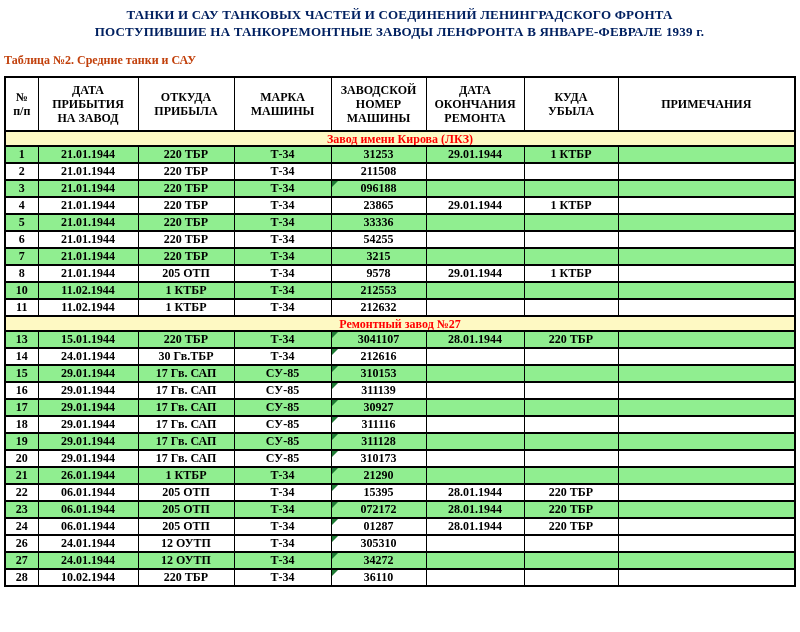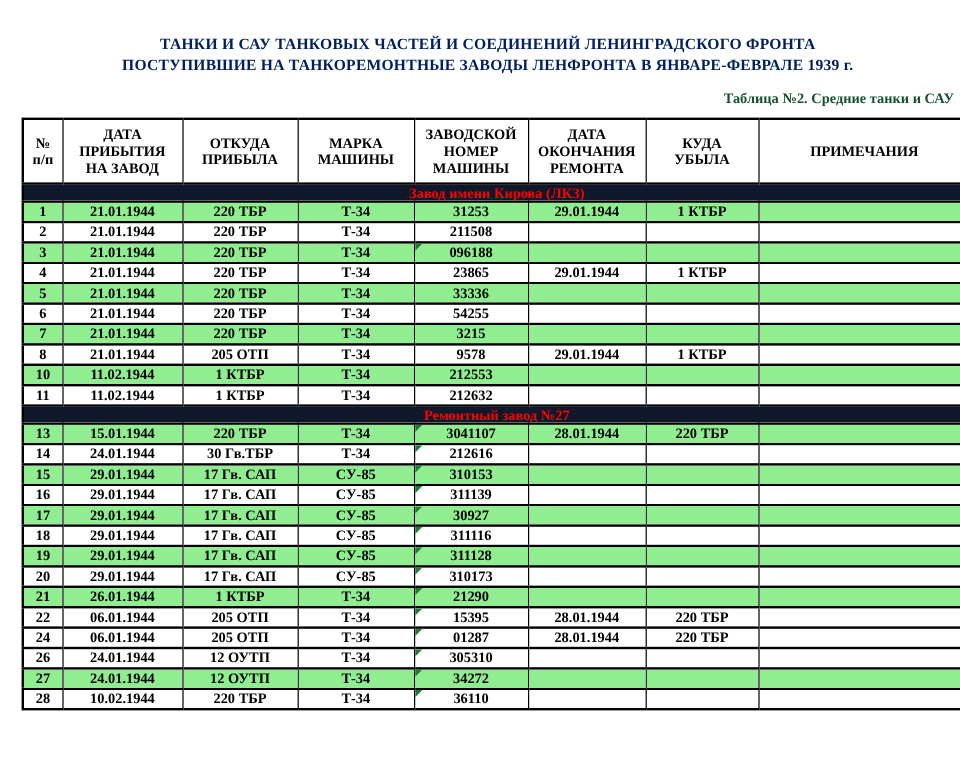--- a/index.html
+++ b/index.html
@@ -9,30 +9,30 @@
     --flag-color:#1E7B34;
     --border-color:#000000;
   }
   *{box-sizing:border-box;}
   html,body{margin:0;padding:0;}
   body{
     width:800px;height:632px;background:#ffffff;overflow:hidden;
     font-family:"Liberation Serif","DejaVu Serif",serif;
     color:#000;
   }
-  .doc{padding:6px 5px 0 18px;margin-top:22px;}
+  .doc{padding:6px 5px 0 4px;}
   .title-block{text-align:center;}
   .title-line{
     color:var(--title-color);
     font-weight:bold;font-size:13px;line-height:17px;
     letter-spacing:.2px;
   }
   .subtitle{
-    text-align:right;font-weight:bold;font-size:12px;
-    margin-top:13px;color:#14532d;
+    text-align:left;font-weight:bold;font-size:12px;
+    margin-top:13px;color:#c2410c;
   }
   table.main{
     width:790px;border-collapse:collapse;table-layout:fixed;
     margin-top:8px;
     border:2px solid var(--border-color);
   }
   col.c-num{width:33px;}
   col.c-arrival{width:100px;}
   col.c-origin{width:96px;}
   col.c-model{width:97px;}
@@ -50,21 +50,21 @@
     border:1px solid var(--border-color);
     border-top-width:2px;border-bottom-width:2px;
     font-size:12px;font-weight:bold;text-align:center;vertical-align:middle;
     height:17px;line-height:13px;padding:0 2px;
     position:relative;overflow:hidden;
   }
   tr.shaded td{background:var(--highlight);}
   tr.section-row td{
     color:var(--section-color);
     height:15px;line-height:12px;font-size:12px;
-    background:#0f172a;
+    background:#fef9c3;
   }
   .flag{
     position:absolute;top:0;left:0;width:0;height:0;
     border-top:6px solid var(--flag-color);
     border-right:6px solid transparent;
   }
 </style>
 </head>
 <body>
 
@@ -308,20 +308,30 @@
         <tr>
           <td>22</td>
           <td>06.01.1944</td>
           <td>205 ОТП</td>
           <td>Т-34</td>
           <td>15395<span class="flag"></span></td>
           <td>28.01.1944</td>
           <td>220 ТБР</td>
           <td></td>
         </tr>
+        <tr class="shaded">
+          <td>23</td>
+          <td>06.01.1944</td>
+          <td>205 ОТП</td>
+          <td>Т-34</td>
+          <td>072172<span class="flag"></span></td>
+          <td>28.01.1944</td>
+          <td>220 ТБР</td>
+          <td></td>
+        </tr>
         <tr>
           <td>24</td>
           <td>06.01.1944</td>
           <td>205 ОТП</td>
           <td>Т-34</td>
           <td>01287<span class="flag"></span></td>
           <td>28.01.1944</td>
           <td>220 ТБР</td>
           <td></td>
         </tr>

